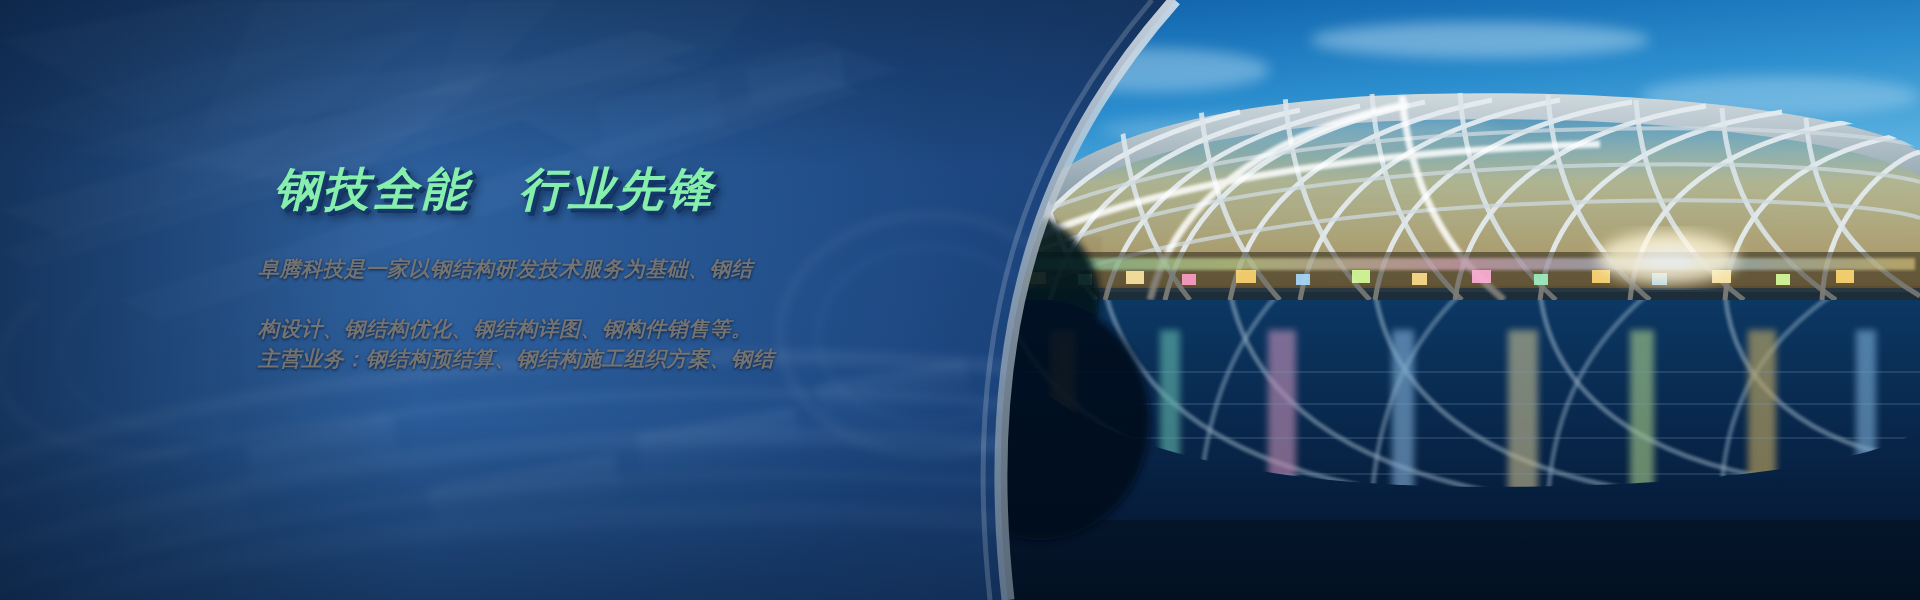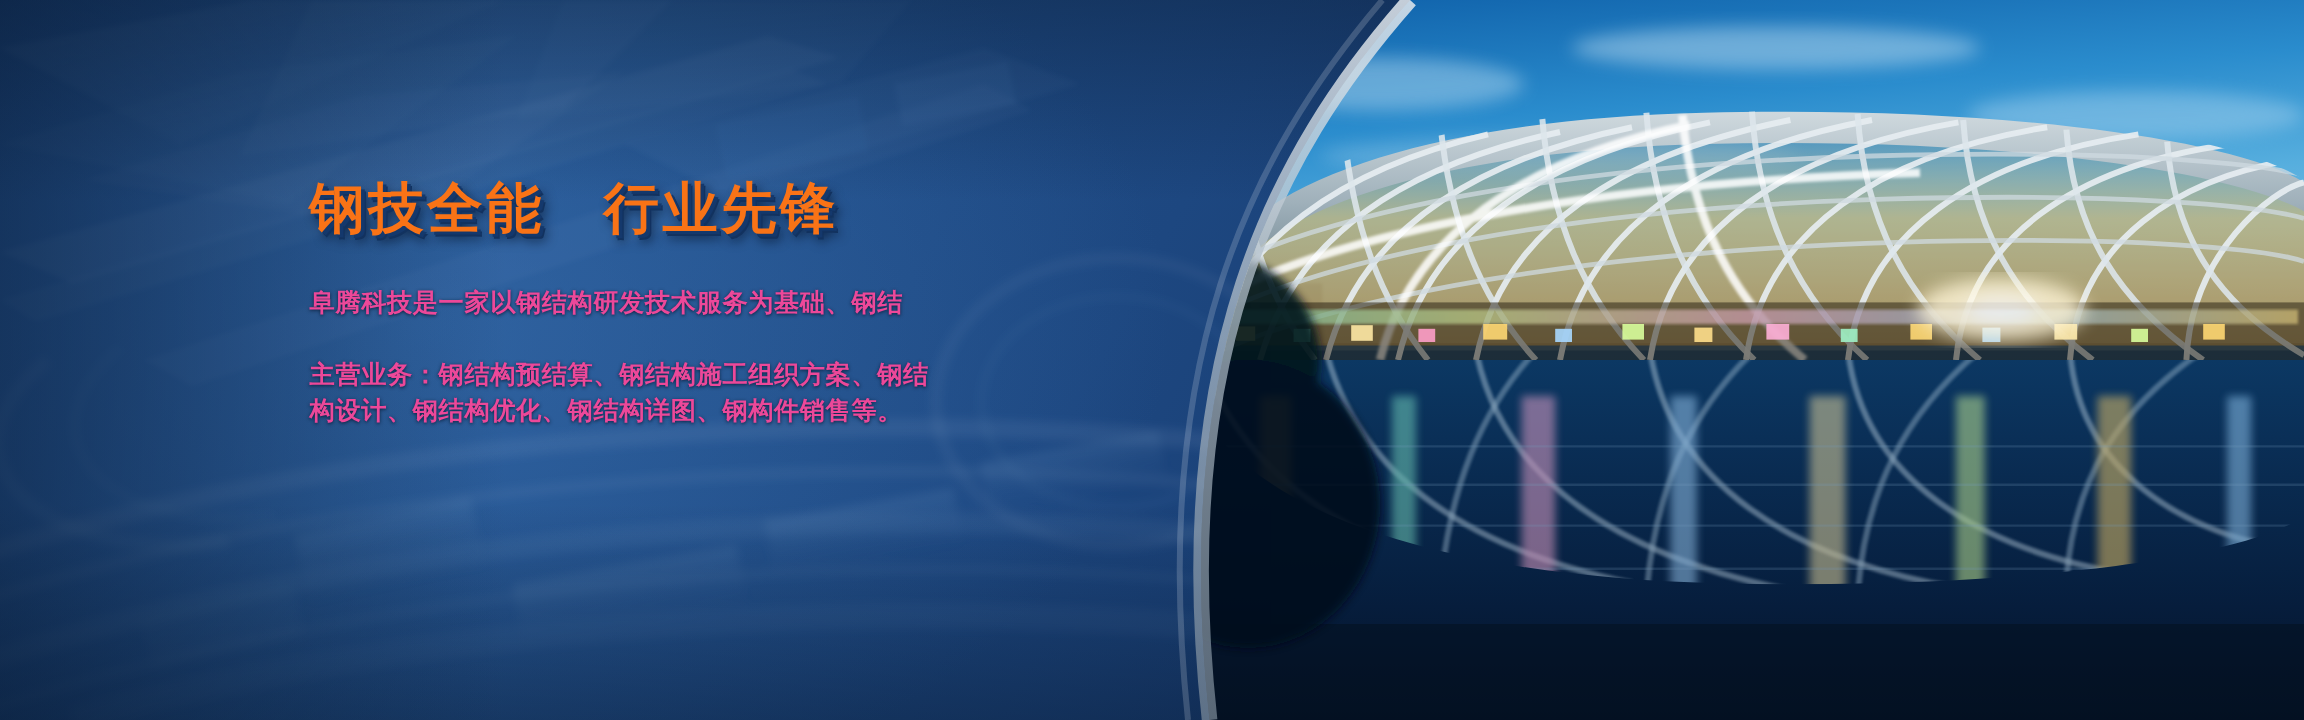--- a/index.html
+++ b/index.html
@@ -38,34 +38,35 @@
 
   
   .arc-stroke{
     position:absolute;top:0;left:0;width:1920px;height:600px;pointer-events:none;
   }
   .arc-stroke svg{width:100%;height:100%;display:block;}
 
   
   .copy{position:absolute;left:258px;top:146px;width:520px;}
   .headline{
-    margin:0;
-    font-size:46px;line-height:54px;font-weight:bold;
-    letter-spacing:3px;color:#f97316;white-space:pre;
+    margin:16px;
+    font-size:46px;line-height:54px;font-weight:bold;font-style:italic;
+    letter-spacing:3px;color:#86efac;white-space:pre;
     text-shadow:
       3px 3px 0 #14386c,
       4px 4px 0 #12325f,
       5px 6px 9px rgba(4,16,36,.75);
   }
   .body-block{margin-top:38px;}
   .para{
     margin:0 0 30px 0;
-    font-size:21px;line-height:30px;font-weight:bold;color:#ec4899;
+    font-size:21px;line-height:30px;font-weight:bold;color:#737373;
     letter-spacing:.5px;
     text-shadow:0 1px 3px rgba(6,20,44,.85);
+    font-style:italic;
   }
   .para:last-child{margin-bottom:0;}
   .para .ln{display:block;}
 </style>
 </head>
 <body>
 
 <div class="banner">
 
   <div class="left-panel">
@@ -337,19 +338,19 @@
   </div>
 
   <div class="copy">
     <h1 class="headline">钢技全能　行业先锋</h1>
 
     <div class="body-block">
       <p class="para">
         <span class="ln">阜腾科技是一家以钢结构研发技术服务为基础、钢结</span>
       </p>
       <p class="para">
+        <span class="ln">构设计、钢结构优化、钢结构详图、钢构件销售等。</span>
         <span class="ln">主营业务：钢结构预结算、钢结构施工组织方案、钢结</span>
-        <span class="ln">构设计、钢结构优化、钢结构详图、钢构件销售等。</span>
       </p>
     </div>
   </div>
 
 </div>
 
 </body></html>

